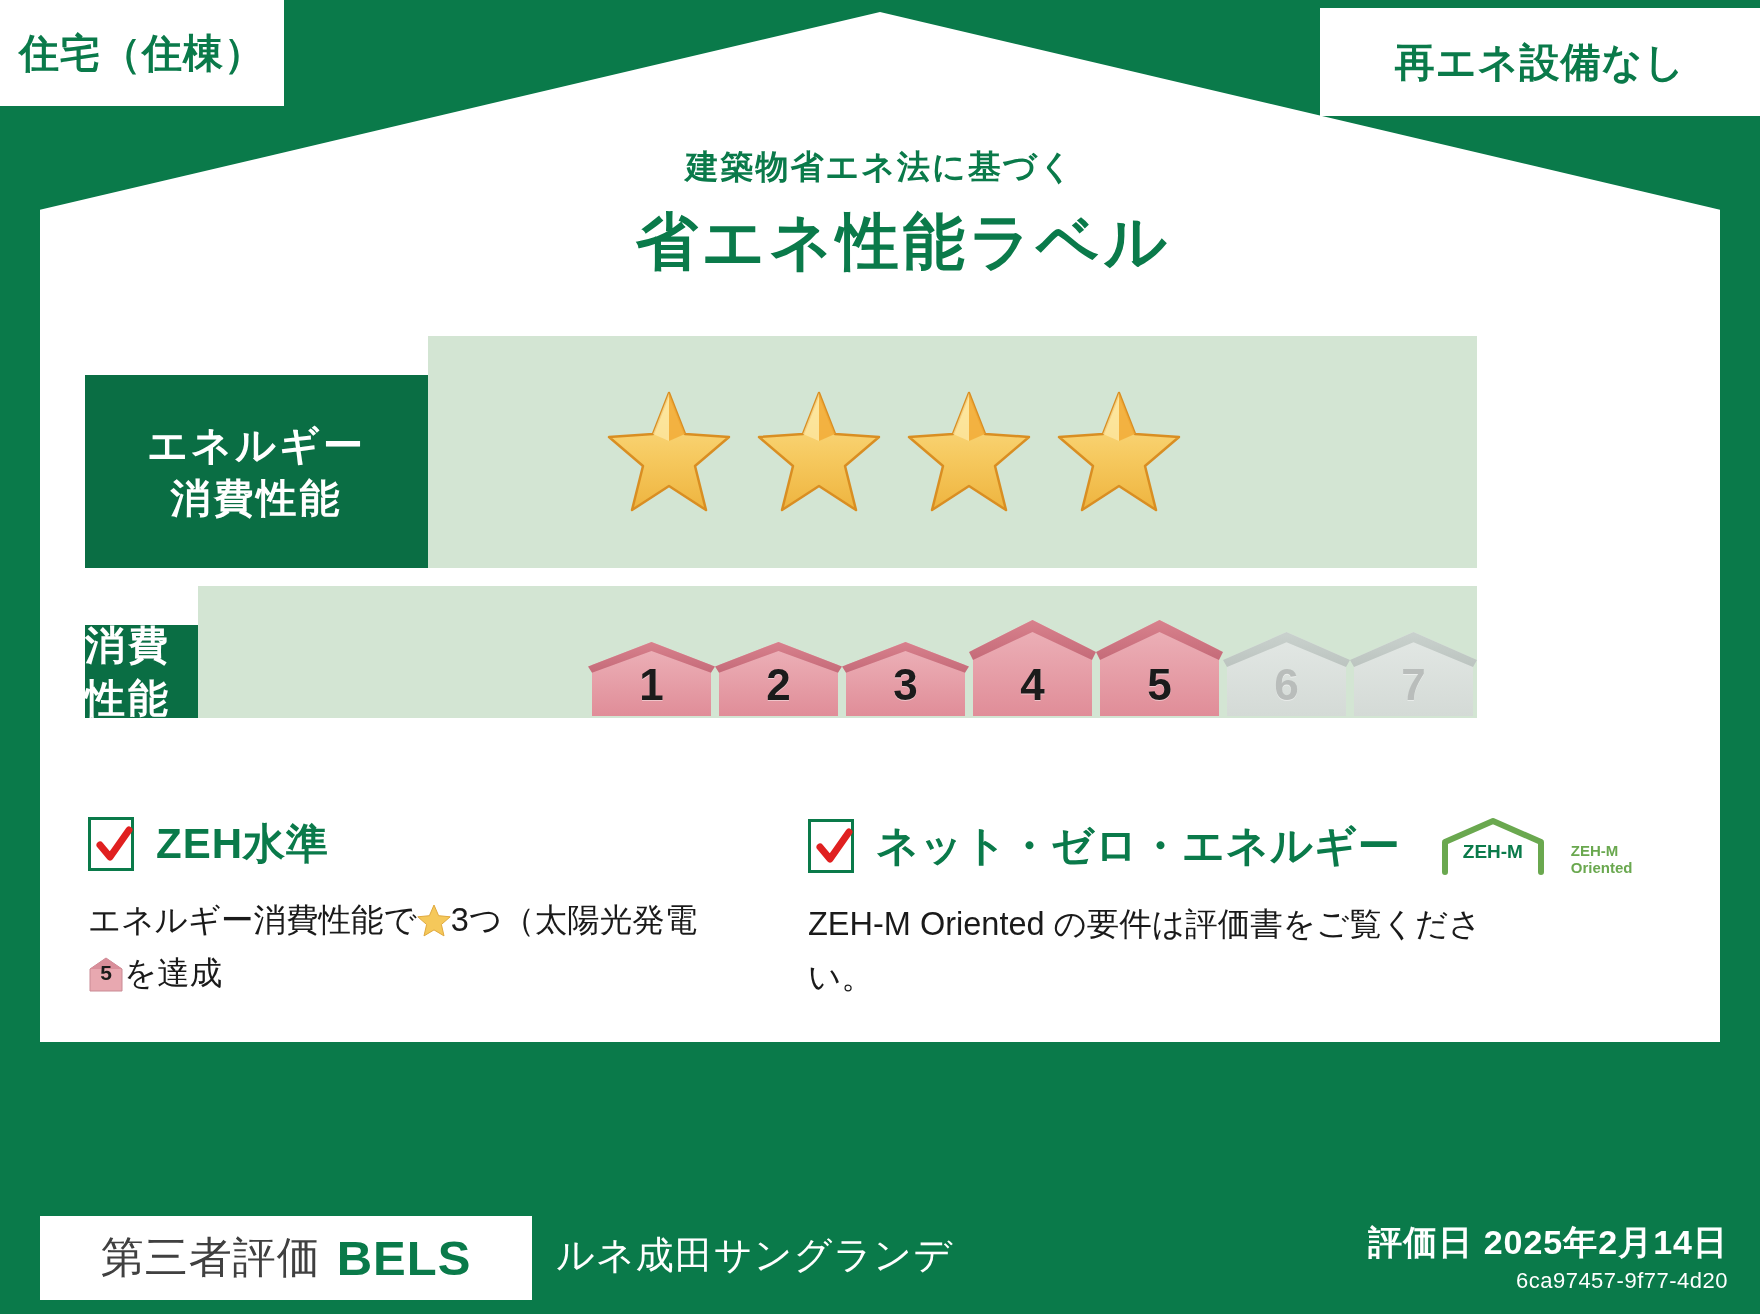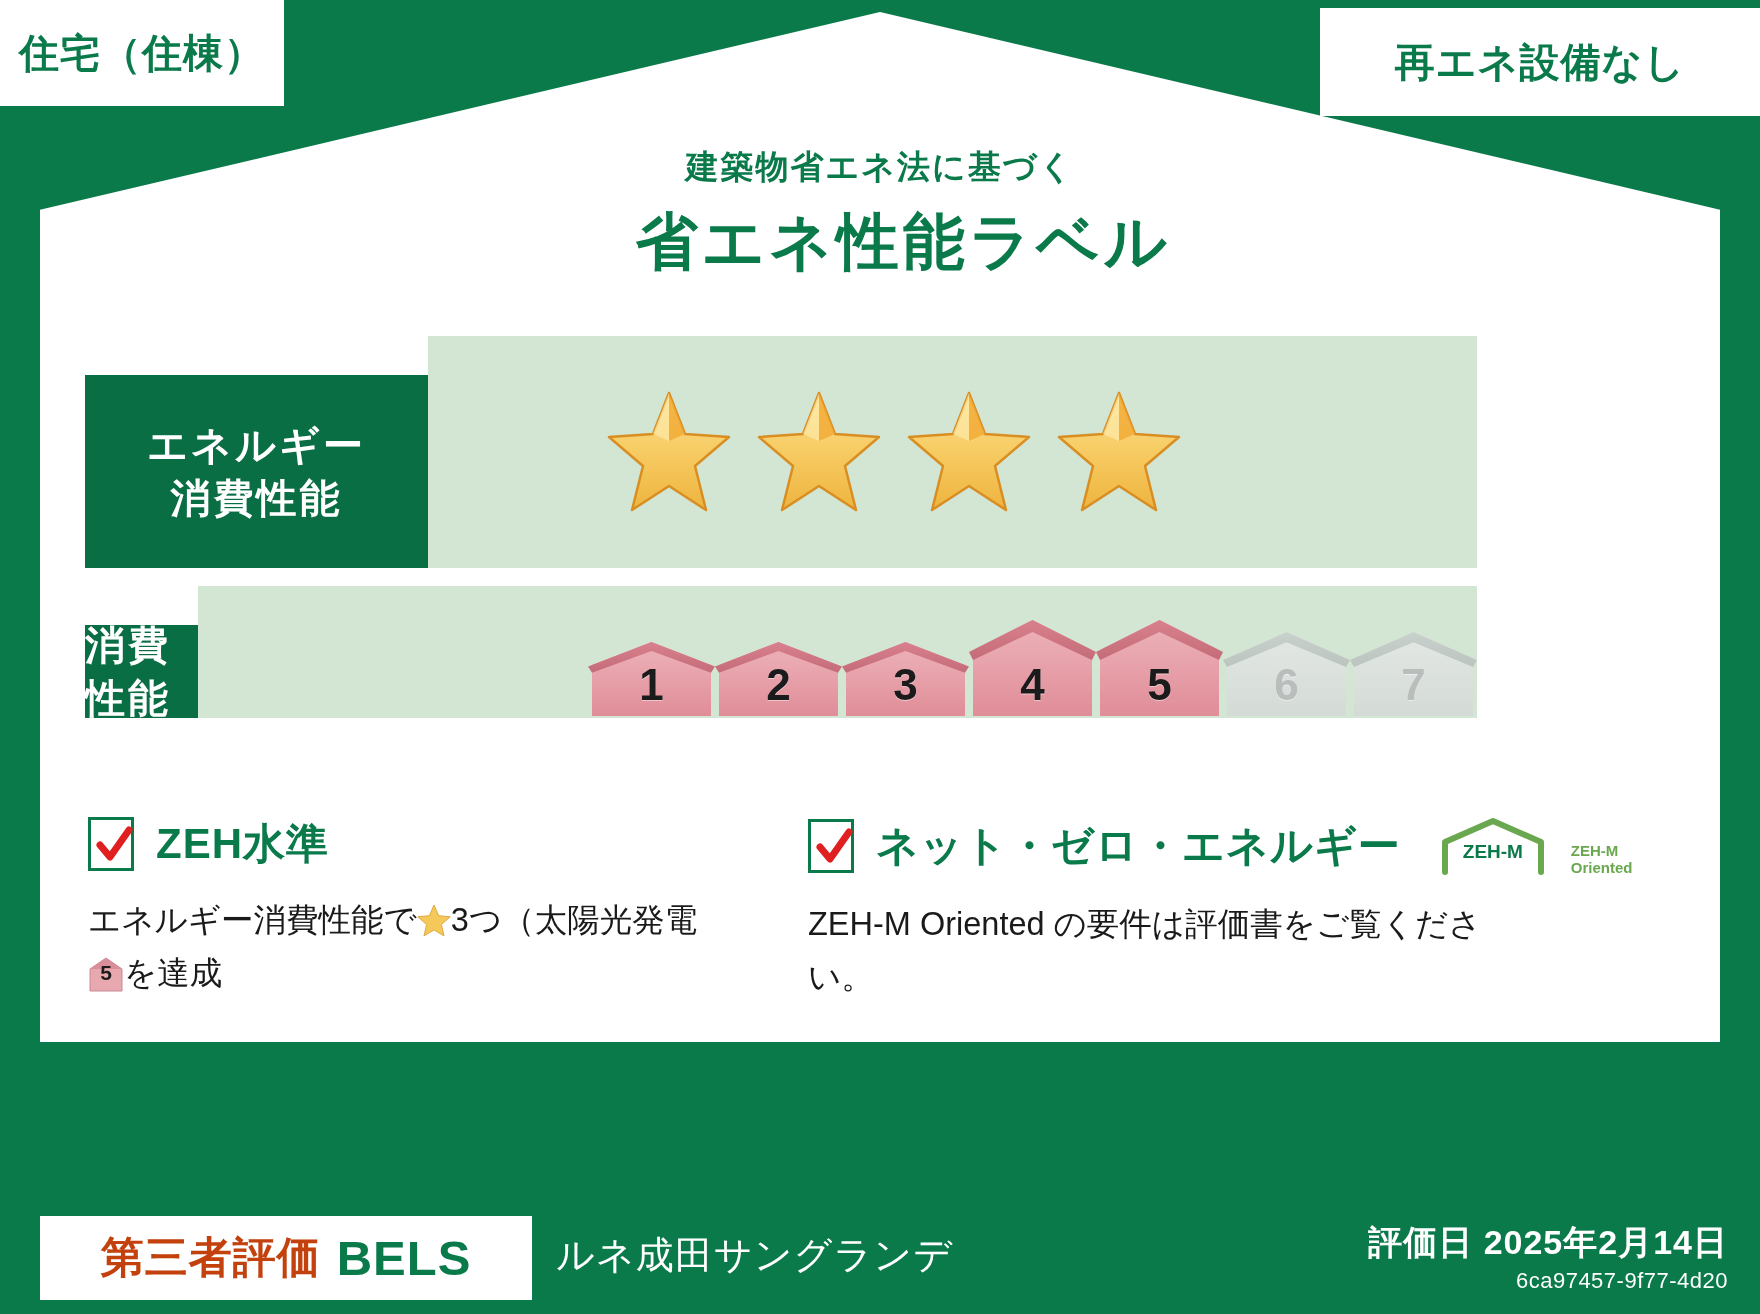--- a/index.html
+++ b/index.html
@@ -112,21 +112,21 @@
     font-size: 15px; font-weight: bold; color: #6aa84f; line-height: 1.15; text-align:left;
   }
 
   
   #footer { position: absolute; left: 0; right: 0; bottom: 0; height: 110px; }
   #bels-box {
     position: absolute; left: 40px; top: 12px;
     width: 492px; height: 84px; background: #fff;
     display: flex; align-items: center; justify-content: center; gap: 16px;
   }
-  #bels-jp { font-size: 43px; font-weight: bold; color: #c2410c; letter-spacing: 1px; }
+  #bels-jp { font-size: 43px; font-weight: normal; color: #404040; letter-spacing: 1px; }
   #bels-en { font-size: 49px; font-weight: bold; color: #0a7a4a; letter-spacing: 1px; }
   #building-name {
     position: absolute; left: 556px; top: 26px;
     font-size: 38px; color: #ffffff; letter-spacing: 1px;
   }
   #eval-date {
     position: absolute; right: 32px; top: 16px;
     font-size: 34px; color: #ffffff; font-weight: bold; letter-spacing: 1px;
   }
   #eval-id {

